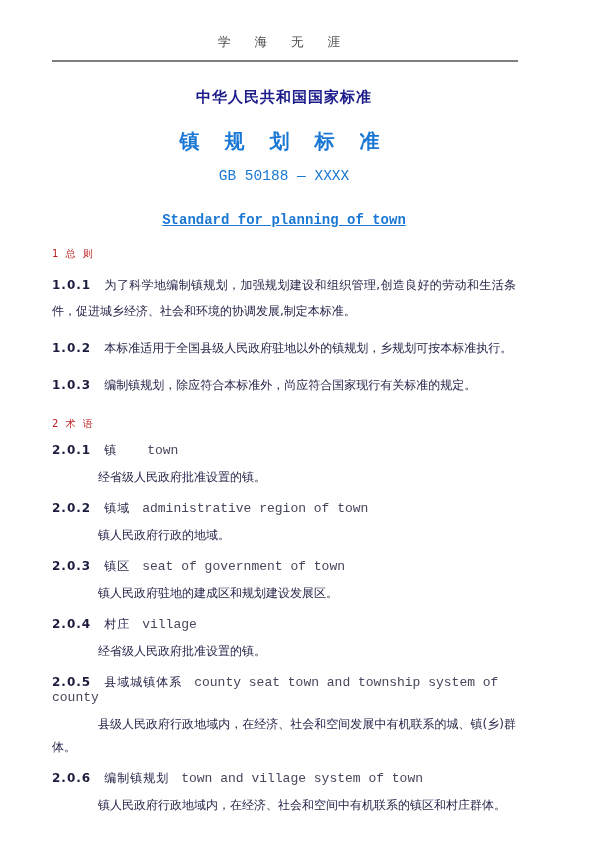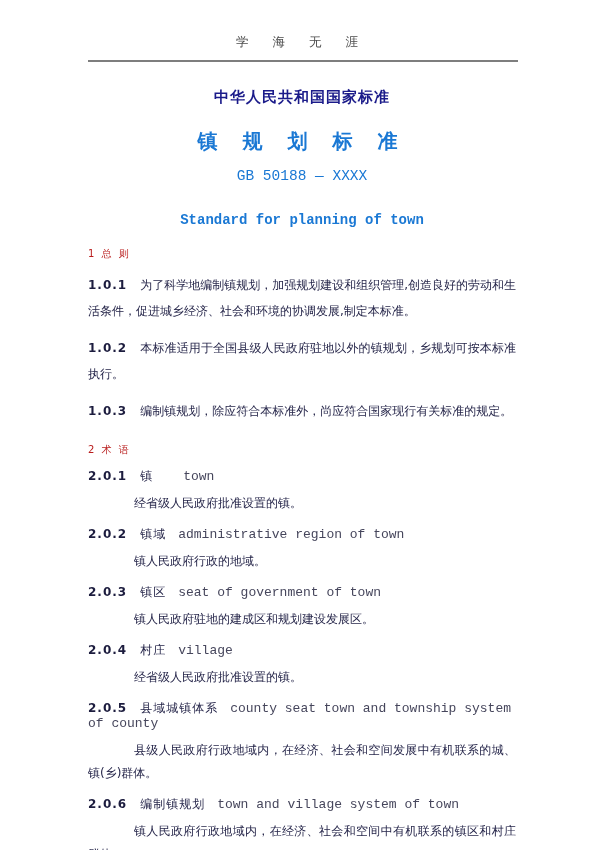--- a/index.html
+++ b/index.html
@@ -11,21 +11,21 @@
     width: 600px;
     height: 850px;
     font-family: "DejaVu Sans", sans-serif;
     color: #26264a;
     overflow: hidden;
   }
   .page {
     box-sizing: border-box;
     width: 600px;
     height: 850px;
-    padding: 34px 84px 0 88px;
+    padding: 34px 84px 0 52px;
     background: #ffffff;
   }
   
   .watermark {
     text-align: center;
     font-size: 12.5px;
     letter-spacing: 10px;
     color: #4d4d4d;
     font-family: "DejaVu Serif", serif;
   }
@@ -58,20 +58,21 @@
     color: #1a78d4;
     font-family: Liberation Mono, monospace;
   }
   .doc-title-en {
     margin-top: 28px;
     text-align: center;
     font-size: 14px;
     color: #1a78d4;
     font-family: "Liberation Mono", monospace;
     font-weight: bold;
+    text-decoration: underline;
   }
   
   .section-heading {
     margin-top: 19px;
     font-size: 10px;
     font-weight: normal;
     color: #b91c1c;
     letter-spacing: 2px;
   }
   

